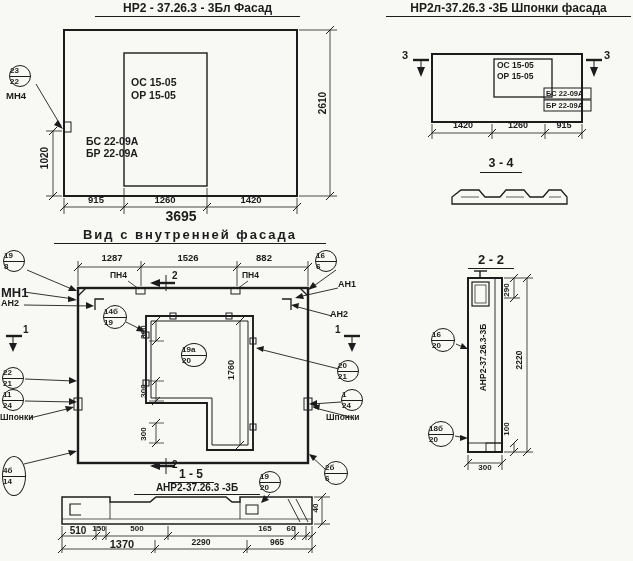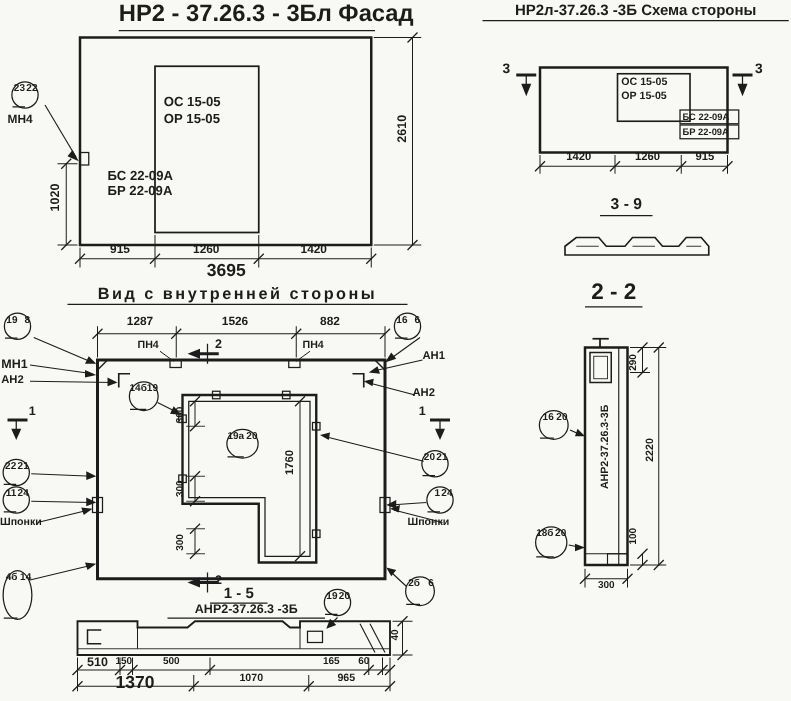--- a/index.html
+++ b/index.html
@@ -2,21 +2,21 @@
 <html><head>
 <meta charset="utf-8">
 <style>
   *{margin:0;padding:0;box-sizing:border-box}
   html,body{width:633px;height:561px}
   body{position:relative;background:#f8f8f4;font-family:"Liberation Sans",sans-serif;color:#1c1c1c;overflow:hidden}
   .t{position:absolute;font-weight:700;white-space:nowrap;line-height:1.1}
   .ctr{text-align:center}
   .u{border-bottom:1.6px solid #1c1c1c;padding-bottom:1px}
   .rot{transform:rotate(-90deg);transform-origin:0 0;text-align:center}
-  .callout{position:absolute;border:1.3px solid #1c1c1c;border-radius:50%;display:flex;flex-direction:row;justify-content:center;font-weight:700;font-size:8px;line-height:10px;text-align:right;background:transparent}
+  .callout{position:absolute;border:1.3px solid #1c1c1c;border-radius:50%;display:flex;flex-direction:column;justify-content:center;font-weight:700;font-size:8px;line-height:10px;text-align:left;background:transparent}
   .callout span{display:block;width:100%}
   .callout .top{border-bottom:1px solid #1c1c1c}
   svg.geo{position:absolute;left:0;top:0}
   .geo line,.geo rect,.geo path,.geo polygon{stroke:#1c1c1c;fill:none}
   .geo .ar{fill:#1c1c1c;stroke:none}
 </style>
 </head>
 <body>
 
 <svg class="geo" width="633" height="561">
@@ -248,60 +248,60 @@
     <line x1="468" y1="463" x2="502" y2="463" stroke-width="0.8"></line>
     <line x1="464" y1="467" x2="472" y2="459"></line>
     <line x1="498" y1="467" x2="506" y2="459"></line>
     <line x1="456" y1="344" x2="465" y2="348" stroke-width="0.9"></line>
     <polygon class="ar" points="468,349 460,349 462,343"></polygon>
     <line x1="455" y1="436" x2="465" y2="438" stroke-width="0.9"></line>
     <polygon class="ar" points="468,438 460,435 460,441"></polygon>
   </g>
 </svg>
 
-<div class="t ctr u" style="left:95px;top:2px;width:205px;font-size:19px">НР2 - 37.26.3  - 3Бл  Фасад</div>
+<div class="t ctr u" style="left:95px;top:2px;width:205px;font-size:12px">НР2 - 37.26.3  - 3Бл  Фасад</div>
 <div class="t" style="left:131px;top:77px;font-size:10.5px">ОС 15-05</div>
 <div class="t" style="left:131px;top:90px;font-size:10.5px">ОР 15-05</div>
 <div class="t" style="left:86px;top:136px;font-size:10.5px">БС 22-09А</div>
 <div class="t" style="left:86px;top:148px;font-size:10.5px">БР 22-09А</div>
 <div class="t rot" style="left:317px;top:158px;width:110px;font-size:10px">2610</div>
 <div class="t rot" style="left:39px;top:188px;width:60px;font-size:10px">1020</div>
 <div class="t ctr" style="left:78px;top:195px;width:36px;font-size:9.5px">915</div>
 <div class="t ctr" style="left:144px;top:195px;width:42px;font-size:9.5px">1260</div>
 <div class="t ctr" style="left:229px;top:195px;width:44px;font-size:9.5px">1420</div>
 <div class="t ctr" style="left:160px;top:209px;width:42px;font-size:14px">3695</div>
 <div class="t" style="left:6px;top:91px;font-size:9.5px">МН4</div>
 <div class="callout" style="left:9px;top:65px;width:22px;height:22px">
   <span class="top">23</span>
   <span>22</span>
 </div>
 
-<div class="t ctr u" style="left:386px;top:2px;width:245px;font-size:12px">НР2л-37.26.3  -3Б  Схема стороны</div>
+<div class="t ctr u" style="left:386px;top:2px;width:245px;font-size:12px">НР2л-37.26.3  -3Б  Шпонки фасада</div>
 <div class="t" style="left:402px;top:49px;font-size:11px">3</div>
 <div class="t" style="left:604px;top:49px;font-size:11px">3</div>
 <div class="t" style="left:497px;top:61px;font-size:8.5px">ОС 15-05</div>
 <div class="t" style="left:497px;top:72px;font-size:8.5px">ОР 15-05</div>
 <div class="t" style="left:546px;top:90px;font-size:7.5px">БС 22-09А</div>
 <div class="t" style="left:546px;top:102px;font-size:7.5px">БР 22-09А</div>
 <div class="t ctr" style="left:445px;top:121px;width:36px;font-size:9px">1420</div>
 <div class="t ctr" style="left:500px;top:121px;width:36px;font-size:9px">1260</div>
 <div class="t ctr" style="left:549px;top:121px;width:30px;font-size:9px">915</div>
-<div class="t ctr u" style="left:480px;top:157px;width:42px;font-size:12.5px">3 - 9</div>
-
-<div class="t ctr u" style="left:54px;top:228px;width:272px;font-size:13px;letter-spacing:2px">Вид с внутренней стороны</div>
+<div class="t ctr u" style="left:480px;top:157px;width:42px;font-size:12.5px">3 - 4</div>
+
+<div class="t ctr u" style="left:54px;top:228px;width:272px;font-size:13px;letter-spacing:2px">Вид с внутренней фасада</div>
 <div class="t ctr" style="left:90px;top:253px;width:44px;font-size:9.5px">1287</div>
 <div class="t ctr" style="left:166px;top:253px;width:44px;font-size:9.5px">1526</div>
 <div class="t ctr" style="left:244px;top:253px;width:40px;font-size:9.5px">882</div>
 <div class="t" style="left:110px;top:271px;font-size:8.5px">ПН4</div>
 <div class="t" style="left:242px;top:271px;font-size:8.5px">ПН4</div>
 <div class="t" style="left:172px;top:270px;font-size:10px">2</div>
 <div class="t" style="left:172px;top:459px;font-size:10px">2</div>
 <div class="t" style="left:23px;top:324px;font-size:10px">1</div>
 <div class="t" style="left:335px;top:324px;font-size:10px">1</div>
-<div class="t" style="left:1px;top:286px;font-size:10px">МН1</div>
+<div class="t" style="left:1px;top:286px;font-size:13px">МН1</div>
 <div class="t" style="left:1px;top:299px;font-size:9px">АН2</div>
 <div class="t" style="left:338px;top:280px;font-size:9px">АН1</div>
 <div class="t" style="left:330px;top:310px;font-size:9px">АН2</div>
 <div class="t" style="left:0px;top:413px;font-size:8.5px">Шпонки</div>
 <div class="t" style="left:326px;top:413px;font-size:8.5px">Шпонки</div>
 <div class="t rot" style="left:140px;top:345px;width:26px;font-size:8px">300</div>
 <div class="t rot" style="left:140px;top:404px;width:26px;font-size:8px">300</div>
 <div class="t rot" style="left:140px;top:447px;width:26px;font-size:8px">300</div>
 <div class="t rot" style="left:227px;top:415px;width:90px;font-size:9px">1760</div>
 
@@ -350,26 +350,26 @@
 <div class="t ctr u" style="left:134px;top:482px;width:126px;font-size:10px">АНР2-37.26.3 -3Б</div>
 <div class="callout" style="left:259px;top:471px;width:22px;height:22px">
   <span class="top">19</span>
   <span>20</span>
 </div>
 <div class="t ctr" style="left:64px;top:525px;width:28px;font-size:10px">510</div>
 <div class="t ctr" style="left:87px;top:525px;width:24px;font-size:8px">150</div>
 <div class="t ctr" style="left:121px;top:525px;width:32px;font-size:8px">500</div>
 <div class="t ctr" style="left:252px;top:525px;width:26px;font-size:8px">165</div>
 <div class="t ctr" style="left:281px;top:525px;width:20px;font-size:8px">60</div>
-<div class="t ctr" style="left:90px;top:538px;width:36px;font-size:14px">1370</div>
-<div class="t ctr" style="left:183px;top:538px;width:36px;font-size:8.5px">1070</div>
+<div class="t ctr" style="left:104px;top:538px;width:36px;font-size:11px">1370</div>
+<div class="t ctr" style="left:183px;top:538px;width:36px;font-size:8.5px">2290</div>
 <div class="t ctr" style="left:261px;top:538px;width:32px;font-size:8.5px">965</div>
 <div class="t rot" style="left:312px;top:518px;width:20px;font-size:8px">40</div>
 
-<div class="t ctr u" style="left:468px;top:224px;width:46px;font-size:18px">2 - 2</div>
+<div class="t ctr u" style="left:468px;top:253px;width:46px;font-size:13px">2 - 2</div>
 <div class="t rot" style="left:479px;top:430px;width:145px;font-size:8.5px">АНР2-37.26.3-3Б</div>
 <div class="t rot" style="left:503px;top:302px;width:24px;font-size:8px">290</div>
 <div class="t rot" style="left:515px;top:390px;width:60px;font-size:8.5px">2220</div>
 <div class="t rot" style="left:503px;top:440px;width:22px;font-size:8px">100</div>
 <div class="t ctr" style="left:470px;top:464px;width:30px;font-size:8px">300</div>
 <div class="callout" style="left:431px;top:328px;width:24px;height:24px">
   <span class="top">16</span>
   <span>20</span>
 </div>
 <div class="callout" style="left:428px;top:421px;width:26px;height:26px">

